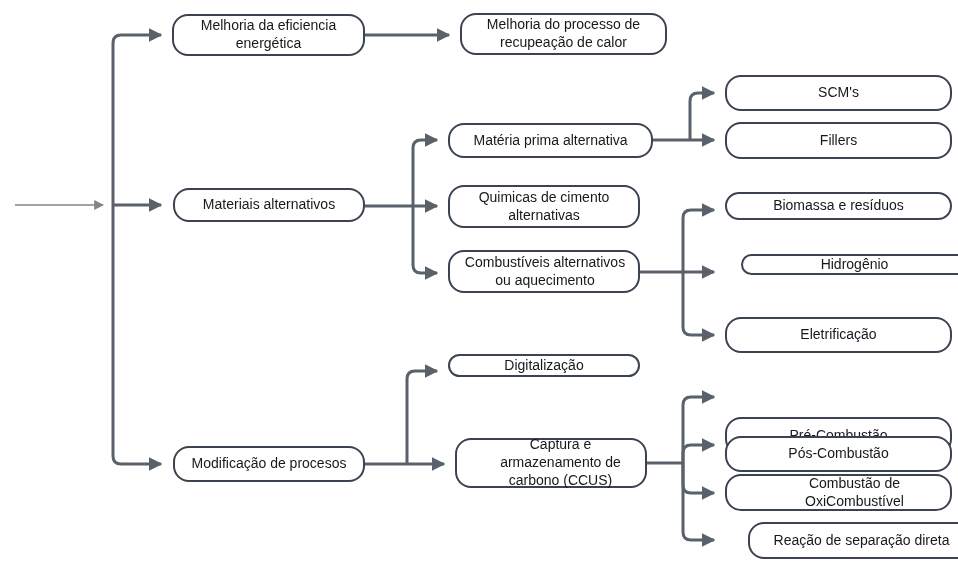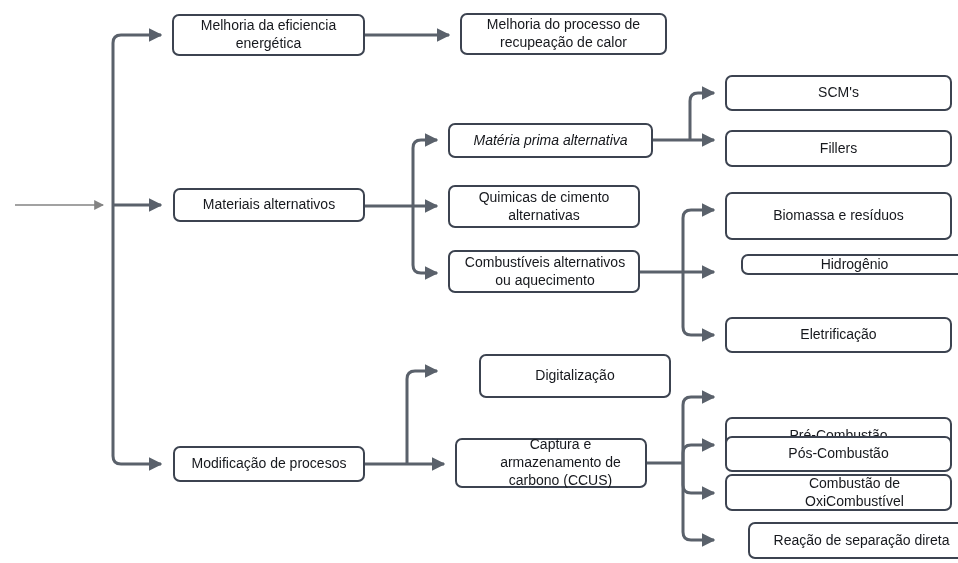--- a/index.html
+++ b/index.html
@@ -32,21 +32,21 @@
     fill:none;
     stroke:var(--connector-thin,#838383);
     stroke-width:1.4;
   }
   .arrowhead-shape{ fill:var(--connector,#5a616b); stroke:none; }
   .arrowhead-thin-shape{ fill:var(--connector-thin,#838383); stroke:none; }
   .node{
     position:absolute;
     box-sizing:border-box;
     border:2.5px solid var(--node-border,#3c4350);
-    border-radius:7px;
+    border-radius:16px;
     background:var(--background,#fff);
     display:flex;align-items:center;justify-content:center;
     text-align:center;
     font-size:14px;line-height:1.28;
     color:var(--node-text,#16181d);
     padding:2px 10px;
   }
 </style>
 </head>
 <body>
@@ -91,37 +91,37 @@
     <path class="conn" d="M683 463 V485 Q683 493 691 493 H714" marker-end="url(#arrow)"></path>
     <path class="conn" d="M683 463 V532 Q683 540 691 540 H714" marker-end="url(#arrow)"></path>
   </svg>
 
   <div class="node" style="left:172px;top:14px;width:193px;height:42px;">Melhoria da eficiencia energética</div>
 
   <div class="node" style="left:173px;top:188px;width:192px;height:34px;">Materiais alternativos</div>
 
   <div class="node" style="left:460px;top:13px;width:207px;height:42px;">Melhoria do processo de recupeação de calor</div>
 
-  <div class="node" style="left:448px;top:123px;width:205px;height:35px;font-style:italic;">Matéria prima alternativa</div>
+  <div class="node" style="left:448px;top:123px;width:205px;height:35px;">Matéria prima alternativa</div>
 
   <div class="node" style="left:448px;top:185px;width:192px;height:43px;">Quimicas de cimento alternativas</div>
 
   <div class="node" style="left:448px;top:250px;width:192px;height:43px;padding-left:12px;">Combustíveis alternativos ou aquecimento</div>
 
   <div class="node" style="left:725px;top:75px;width:227px;height:36px;">SCM's</div>
 
-  <div class="node" style="left:725px;top:122px;width:227px;height:37px;margin-top:8px;">Fillers</div>
+  <div class="node" style="left:725px;top:122px;width:227px;height:37px;">Fillers</div>
 
-  <div class="node" style="left:725px;top:192px;width:227px;height:48px;">Biomassa e resíduos</div>
+  <div class="node" style="left:725px;top:192px;width:227px;height:28px;">Biomassa e resíduos</div>
 
   <div class="node" style="left:741px;top:254px;width:227px;height:21px;">Hidrogênio</div>
 
   <div class="node" style="left:725px;top:317px;width:227px;height:36px;">Eletrificação</div>
 
-  <div class="node" style="left:448px;top:354px;width:192px;height:44px;margin-left:31px;">Digitalização</div>
+  <div class="node" style="left:448px;top:354px;width:192px;height:23px;">Digitalização</div>
 
   <div class="node" style="left:173px;top:446px;width:192px;height:36px;">Modificação de procesos</div>
 
   <div class="node" style="left:455px;top:438px;width:192px;height:50px;padding-left:29px;">Captura e armazenamento de carbono (CCUS)</div>
 
   <div class="node" style="left:725px;top:378px;width:227px;height:38px;margin-top:39px;">Pré-Combustão</div>
 
   <div class="node" style="left:725px;top:436px;width:227px;height:36px;">Pós-Combustão</div>
 
   <div class="node" style="left:725px;top:474px;width:227px;height:37px;padding-left:42px;">Combustão de OxiCombustível</div>

